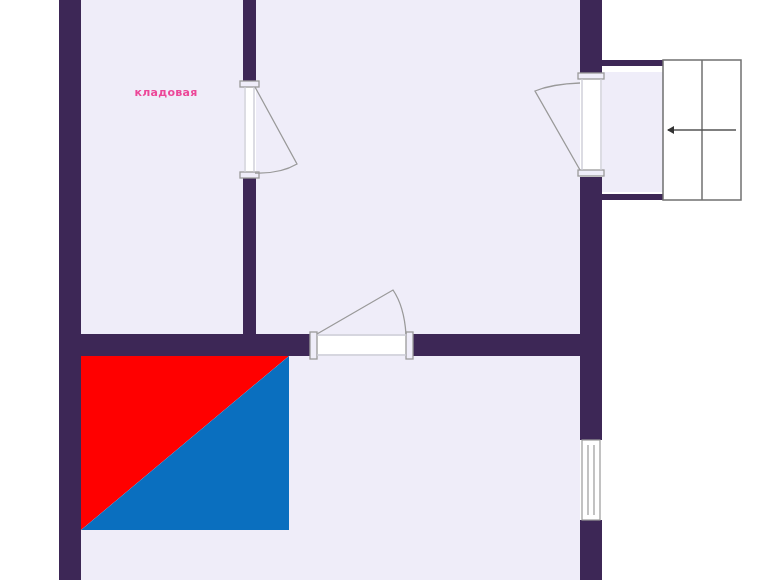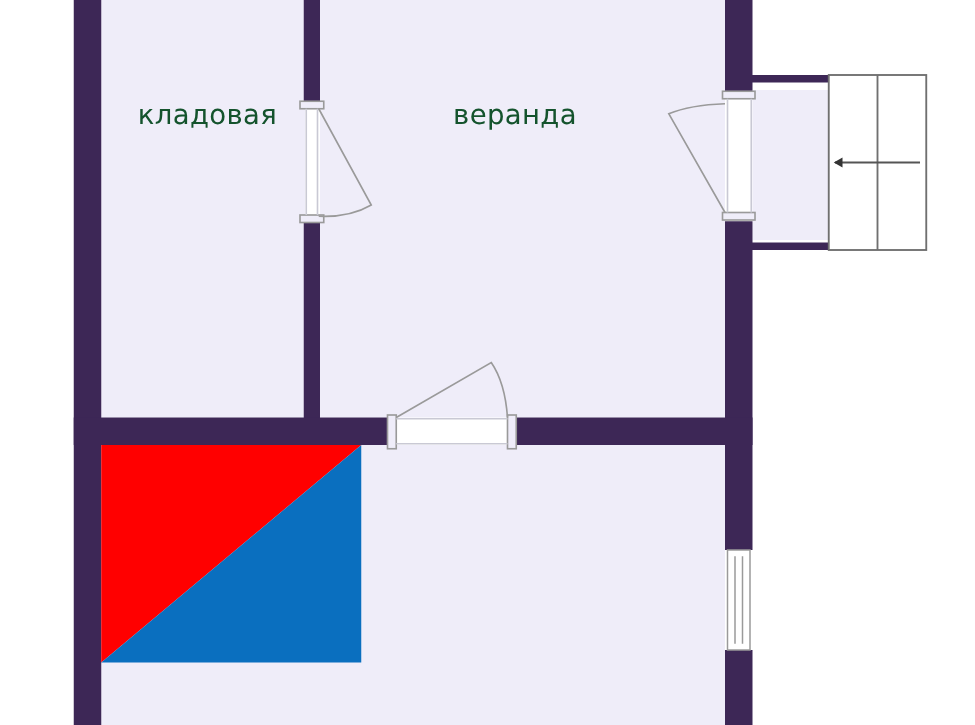--- a/index.html
+++ b/index.html
@@ -1,20 +1,20 @@
 <!DOCTYPE html>
 <html><head>
 <meta charset="utf-8">
 <style>
   html, body { margin: 0; padding: 0; }
   body { width: 780px; height: 580px; background: #ffffff; position: relative; overflow: hidden; font-family: "DejaVu Sans", sans-serif; }
   #plan { position: absolute; left: 0; top: 0; }
   .room-label { position: absolute; text-align: center; color: #2e2447; }
   .room-area { font-family: "Liberation Sans", sans-serif; font-size: 15px; line-height: 17px; color: #2a2a3a; }
-  .room-name { font-family: "DejaVu Sans", sans-serif; font-weight: normal; font-size: 22px; line-height: 19px; letter-spacing: 0.3px; color: #14532d; }
+  .room-name { font-family: "DejaVu Sans", sans-serif; font-weight: bold; font-size: 11px; line-height: 19px; letter-spacing: 0.3px; color: #ec4899; }
 </style>
 </head>
 <body>
 
 <svg id="plan" width="780" height="580" viewBox="0 0 780 580" xmlns="http://www.w3.org/2000/svg">
 
   <rect x="80" y="0" width="164" height="334" fill="#efedf9"></rect>
   <rect x="256" y="0" width="324" height="334" fill="#efedf9"></rect>
   <rect x="80" y="356" width="500" height="224" fill="#efedf9"></rect>
   <rect x="602" y="72" width="62" height="120" fill="#efedf9"></rect>
@@ -73,14 +73,13 @@
     <polygon points="81,356 289,356 81,530" fill="#ff0000"></polygon>
     <polygon points="289,356 289,530 81,530" fill="#0a6fbf"></polygon>
   </g>
 </svg>
 
 <div class="room-label" style="left:96px; top:83px; width:140px;">
   <div class="room-name">кладовая</div>
 </div>
 
 <div class="room-label" style="left:342px; top:83px; width:140px;">
-  <div class="room-name">веранда</div>
 </div>
 
 </body></html>

